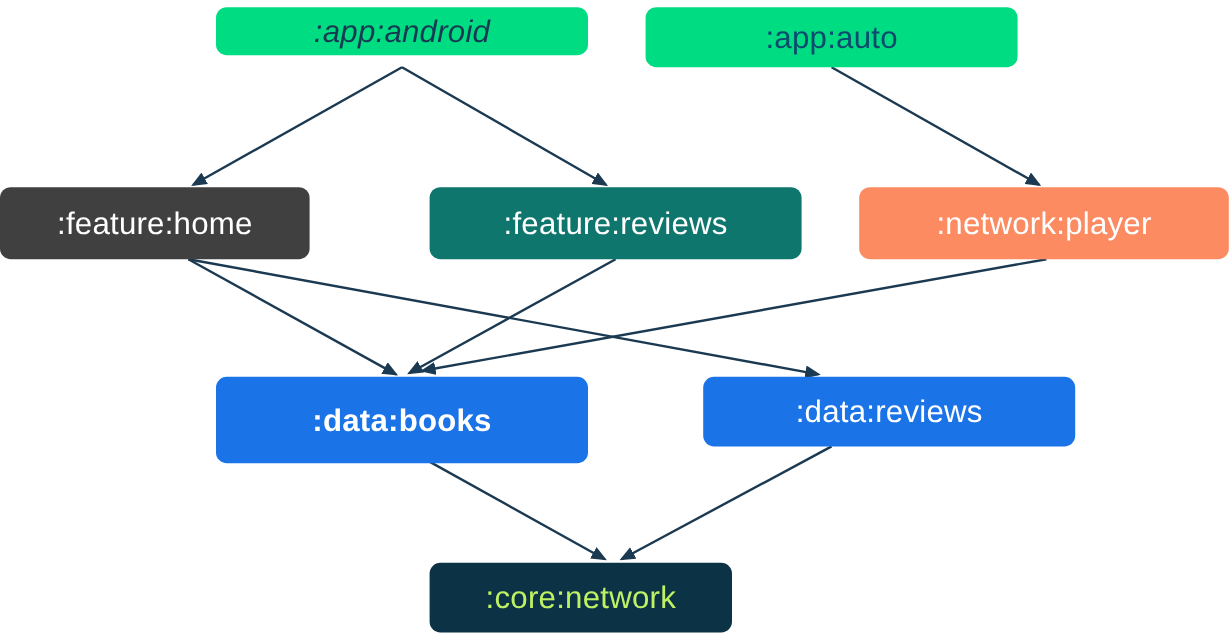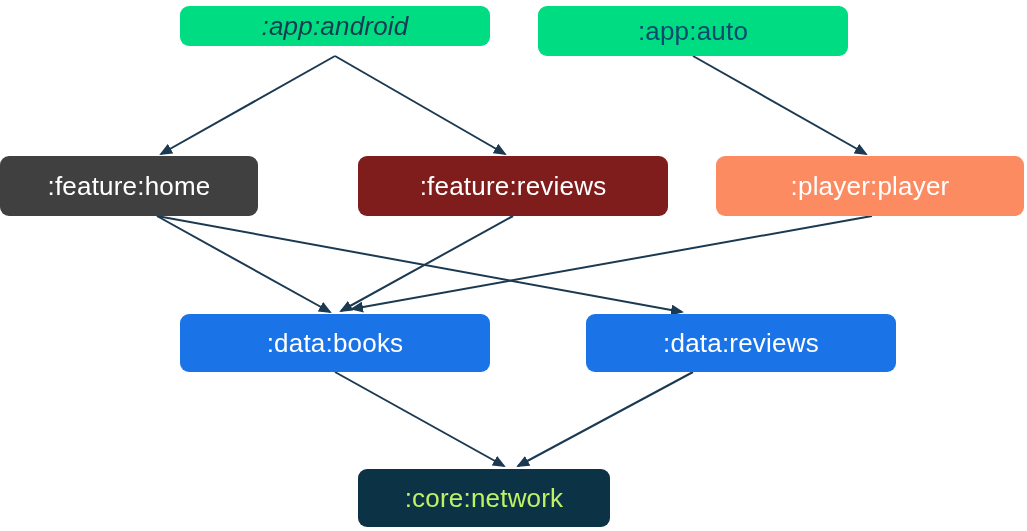--- a/index.html
+++ b/index.html
@@ -58,27 +58,27 @@
   <div id="nodes-layer">
       <div class="node" style="left: 180px; top: 6px; width: 310px; height: 40px; background: rgb(0, 220, 130); color: rgb(23, 58, 82); font-style: italic;">
         <span>:app:android</span>
       </div>
       <div class="node" style="left: 538px; top: 6px; width: 310px; height: 50px; background: rgb(0, 220, 130); color: #0c4a6e;">
         <span>:app:auto</span>
       </div>
       <div class="node" style="left: 0px; top: 156px; width: 258px; height: 60px; background: #404040; color: rgb(255, 255, 255);">
         <span>:feature:home</span>
       </div>
-      <div class="node" style="left: 358px; top: 156px; width: 310px; height: 60px; background: #7f1d1d; color: rgb(255, 255, 255);">
+      <div class="node" style="left: 358px; top: 156px; width: 310px; height: 60px; background: #0f766e; color: rgb(255, 255, 255);">
         <span>:feature:reviews</span>
       </div>
       <div class="node" style="left: 716px; top: 156px; width: 308px; height: 60px; background: rgb(252, 139, 98); color: rgb(255, 255, 255);">
-        <span>:player:player</span>
+        <span>:network:player</span>
       </div>
-      <div class="node" style="left: 180px; top: 314px; width: 310px; height: 58px; background: rgb(27, 115, 232); color: rgb(255, 255, 255);">
+      <div class="node" style="left: 180px; top: 314px; width: 310px; height: 72px; background: rgb(27, 115, 232); color: rgb(255, 255, 255); font-weight: bold;">
         <span>:data:books</span>
       </div>
       <div class="node" style="left: 538px; top: 314px; width: 310px; height: 58px; background: rgb(27, 115, 232); color: rgb(255, 255, 255); margin-left: 48px;">
         <span>:data:reviews</span>
       </div>
       <div class="node" style="left: 358px; top: 469px; width: 252px; height: 58px; background: rgb(12, 50, 69); color: #bef264;">
         <span>:core:network</span>
       </div>
     </div>
 </div>

